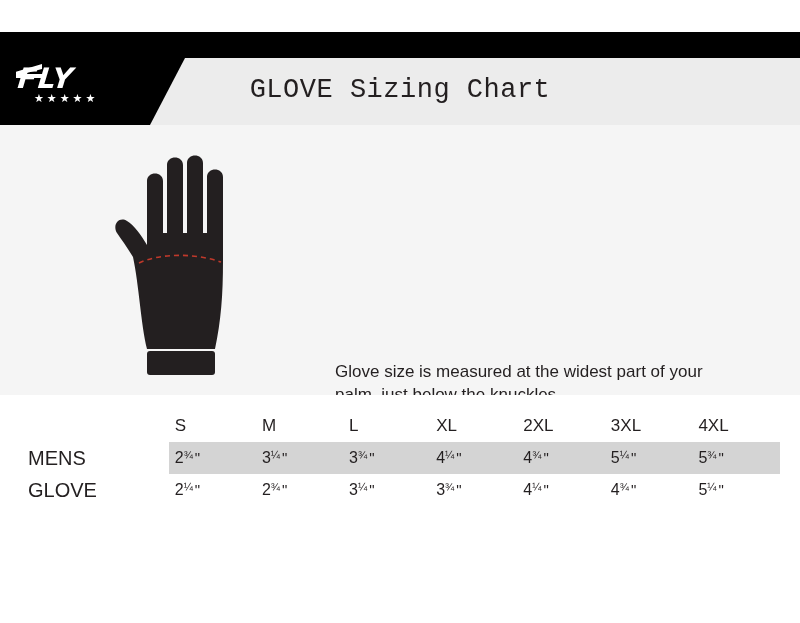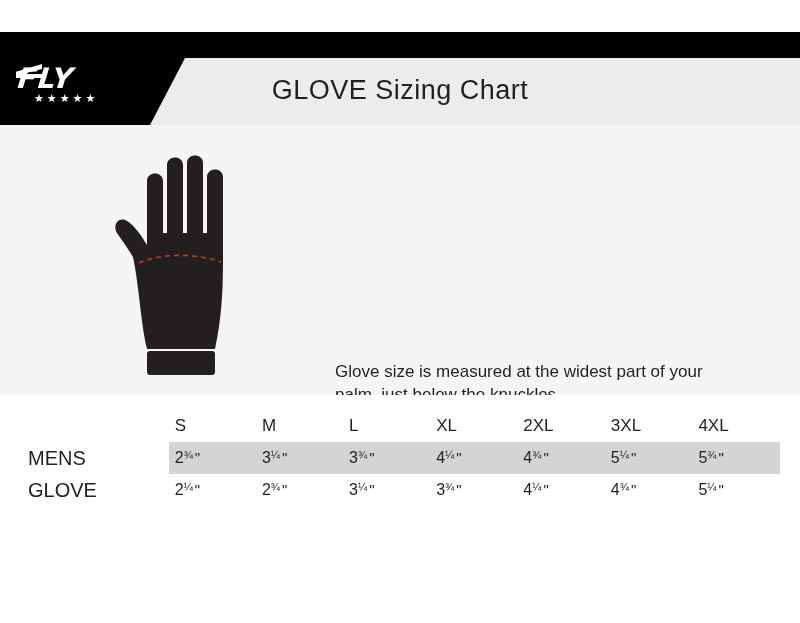--- a/index.html
+++ b/index.html
@@ -89,20 +89,21 @@
   .chart-title {
     position: absolute;
     left: 0;
     top: 75px;
     width: 800px;
     text-align: center;
     font-size: 27px;
     font-weight: normal;
     color: #231f20;
     letter-spacing: 0.5px;
+    font-family: Liberation Mono, monospace;
   }
 
   
   .illustration {
     position: absolute;
     left: 0;
     top: 125px;
     width: 800px;
     height: 270px;
     background: #f5f5f5;

